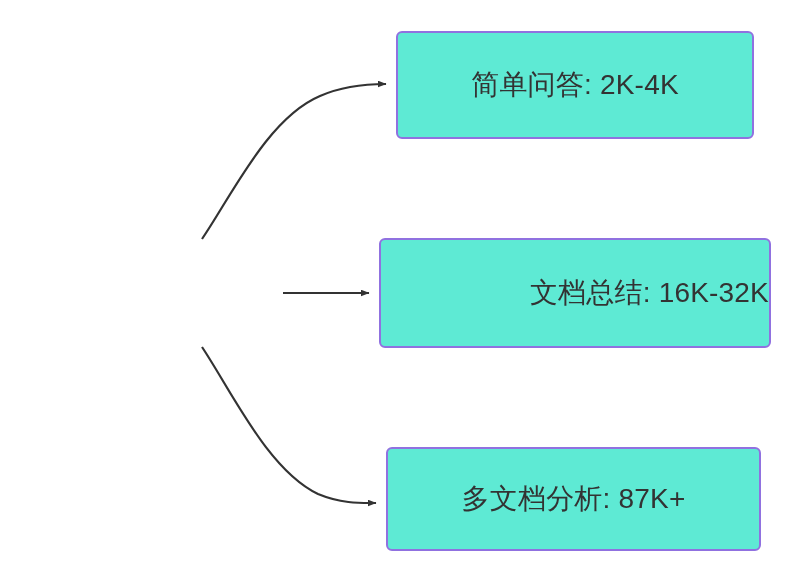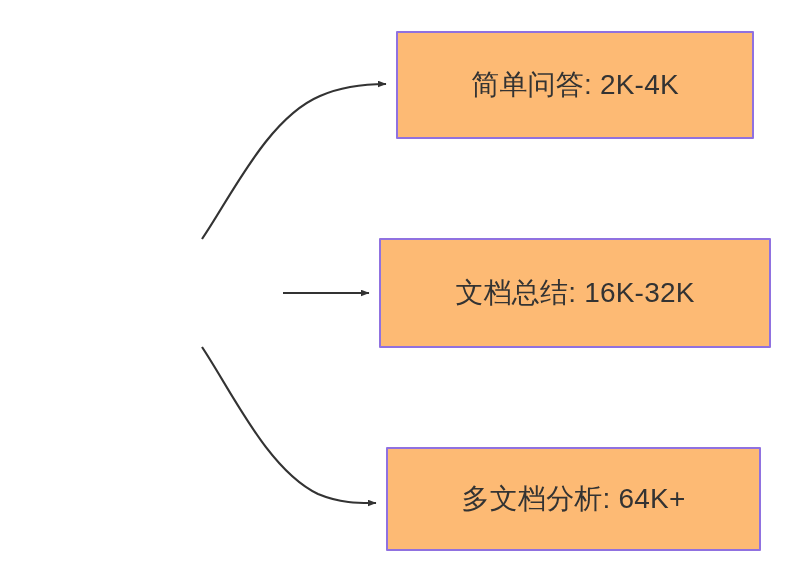--- a/index.html
+++ b/index.html
@@ -25,23 +25,23 @@
     width: 787px;
     height: 572px;
     pointer-events: none;
   }
   .flow-node {
     position: absolute;
     box-sizing: border-box;
     display: flex;
     align-items: center;
     justify-content: center;
-    background: #fdba74;
+    background: #5eead4;
     border: 2px solid #9071e0;
-    border-radius: 1px;
+    border-radius: 6px;
   }
   .flow-node .node-label {
     color: #333333;
     font-size: 28px;
     line-height: 1.1;
     letter-spacing: 0.2px;
     white-space: nowrap;
     text-align: center;
   }
   #node-root {
@@ -54,20 +54,21 @@
     left: 396px;
     top: 31px;
     width: 358px;
     height: 108px;
   }
   #node-doc-summary {
     left: 379px;
     top: 238px;
     width: 392px;
     height: 110px;
+    justify-content: flex-end;
   }
   #node-multi-doc {
     left: 386px;
     top: 447px;
     width: 375px;
     height: 104px;
   }
 </style>
 </head>
 <body>
@@ -91,16 +92,16 @@
 
   <div class="flow-node" id="node-simple-qa">
     <span class="node-label">简单问答: 2K-4K</span>
   </div>
 
   <div class="flow-node" id="node-doc-summary">
     <span class="node-label">文档总结: 16K-32K</span>
   </div>
 
   <div class="flow-node" id="node-multi-doc">
-    <span class="node-label">多文档分析: 64K+</span>
+    <span class="node-label">多文档分析: 87K+</span>
   </div>
 
 </div>
 
 </body></html>

